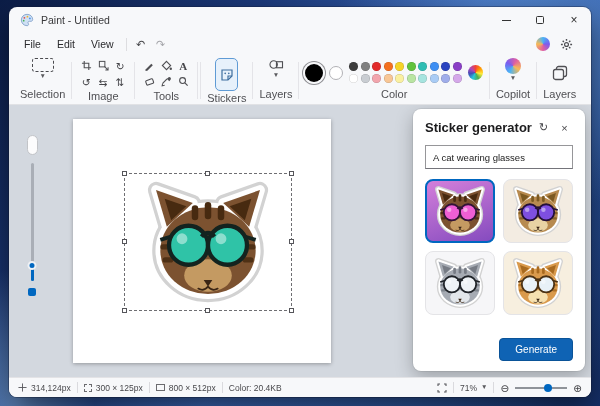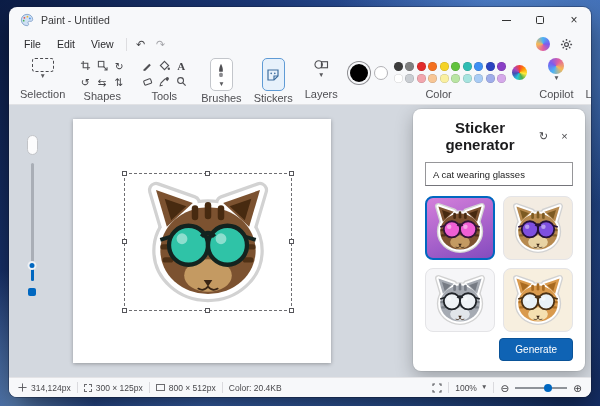--- a/index.html
+++ b/index.html
@@ -66,21 +66,21 @@
   .pill{ width:11px; height:20px; background:#fcfcfd; border:1px solid #c2c4c8; border-radius:6px; margin-bottom:8px;}
   .vtrack{ position:relative; width:3px; height:118px; background:#a9aeb6; border-radius:2px;}
   .vfill{ position:absolute; bottom:0; left:0; width:100%; height:16px; background:#0067c0; border-radius:2px;}
   .vthumb{ position:absolute; left:50%; transform:translateX(-50%); bottom:11px; width:9px; height:9px; border-radius:50%; background:#0067c0; border:2px solid #eef1f5;}
   .vcap{ width:8px; height:8px; background:#0067c0; border-radius:2px; margin-top:7px;}
 
   
   .panel{ position:absolute; right:6px; top:4px; width:172px; height:262px; background:#fff; border-radius:8px;
     box-shadow:0 6px 18px rgba(0,0,0,.25), 0 0 0 1px rgba(0,0,0,.06); padding:10px 12px;}
   .panel-head{ display:flex; align-items:center;}
-  .panel-title{ font-size:15px; font-weight:bold; color:#1b1b1d;text-align:center;}
+  .panel-title{ font-size:13px; font-weight:bold; color:#1b1b1d;}
   .panel-actions{ margin-left:auto; display:flex; gap:4px;}
   .pa-btn{ width:17px; height:17px; display:flex; align-items:center; justify-content:center; font-size:11px; color:#48484c; border-radius:4px;}
   .prompt{ margin-top:9px; width:100%; height:24px; border:1px solid #969699; border-bottom:1.6px solid #74747a; border-radius:0; font-size:9.5px; padding:0 7px; color:#222; font-family:inherit; background:#fff;}
   .thumbs{ margin-top:10px; display:grid; grid-template-columns:1fr 1fr; gap:8px;}
   .thumb{ height:64px; border-radius:8px; border:1px solid #e4e4e7; display:flex; align-items:center; justify-content:center; overflow:hidden; background:#f5f5f7;}
   .thumb.sel{ border:2px solid #0067c0; background-image:linear-gradient(160deg, rgba(255,150,220,.5), rgba(90,40,160,.45));}
   .gen-row{ position:absolute; right:12px; bottom:10px;}
   .gen-btn{ background:#0f63b4; color:#fff; font-size:10px; padding:5px 15px; border-radius:4px; border:1px solid #0a5398;}
 
   
@@ -227,21 +227,21 @@
                 <span>↺</span>
               </span>
           <span class="mib">
                 <span>⇆</span>
               </span>
           <span class="mib">
                 <span>⇅</span>
               </span>
         </div>
           </div>
-        <div class="rlabel">Shapes</div>
+        <div class="rlabel">Image</div>
       </div>
       <div class="rdiv"></div>
 
       <div class="rgroup">
         <div class="ricons">
             <div class="grid3">
           <span class="mib">
                 <svg width="11" height="11" viewBox="0 0 12 12">
                   <path d="M2 10 L8 4 L9.6 5.6 L3.6 11.6 L1.5 12 Z" fill="#505054"></path>
                 </svg>
@@ -272,32 +272,20 @@
                   <circle cx="5" cy="5" r="3.2" fill="none" stroke="#505054" stroke-width="1.2"></circle>
                   <line x1="7.5" y1="7.5" x2="10.5" y2="10.5" stroke="#505054" stroke-width="1.4"></line>
                 </svg>
               </span>
         </div>
           </div>
         <div class="rlabel">Tools</div>
       </div>
       <div class="rdiv"></div>
 
-      <div class="rgroup">
-        <div class="ricons">
-          <div class="boxbtn">
-            <svg width="10" height="18" viewBox="0 0 14 22">
-              <path d="M7 1 C9 5 10 8 9.5 12 L4.5 12 C4 8 5 5 7 1 Z" fill="#505054"></path>
-              <rect x="4.5" y="13.5" width="5" height="6" rx="2" fill="#8a8a8e"></rect>
-            </svg>
-            <span class="chev">▼</span>
-          </div>
-        </div>
-        <div class="rlabel">Brushes</div>
-      </div>
       <div class="rdiv"></div>
 
       <div class="rgroup">
         <div class="ricons">
           <div class="boxbtn active">
             <svg width="14" height="14" viewBox="0 0 14 14">
               <path d="M2 2 h10 v6 l-4 4 H2 Z" fill="none" stroke="#3f6f9f" stroke-width="1.2"></path>
               <path d="M12 8 L8 8 8 12" fill="none" stroke="#3f6f9f" stroke-width="1.2"></path>
               <circle cx="5.2" cy="5.4" r=".8" fill="#3f6f9f"></circle>
                 <circle cx="8.8" cy="5.4" r=".8" fill="#3f6f9f"></circle>
@@ -464,21 +452,21 @@
       </span>
 
       <span class="st-right">
         <span class="st-item">
           <svg width="10" height="10" viewBox="0 0 10 10">
               <path d="M1 3 V1 h2 M7 1 h2 v2 M9 7 v2 H7 M3 9 H1 V7" fill="none" stroke="#55555a" stroke-width="1.1"></path>
             </svg>
         </span>
         <span class="sdiv"></span>
         <span class="st-item">
-          <span>100%</span>
+          <span>71%</span>
           <span class="chev">▼</span>
         </span>
         <span class="sdiv"></span>
         <span class="zsym"><span>⊖</span></span>
         <span class="zslider">
           <span class="ztrack"></span>
           <span class="zthumb"></span>
         </span>
         <span class="zsym"><span>⊕</span></span>
       </span>

